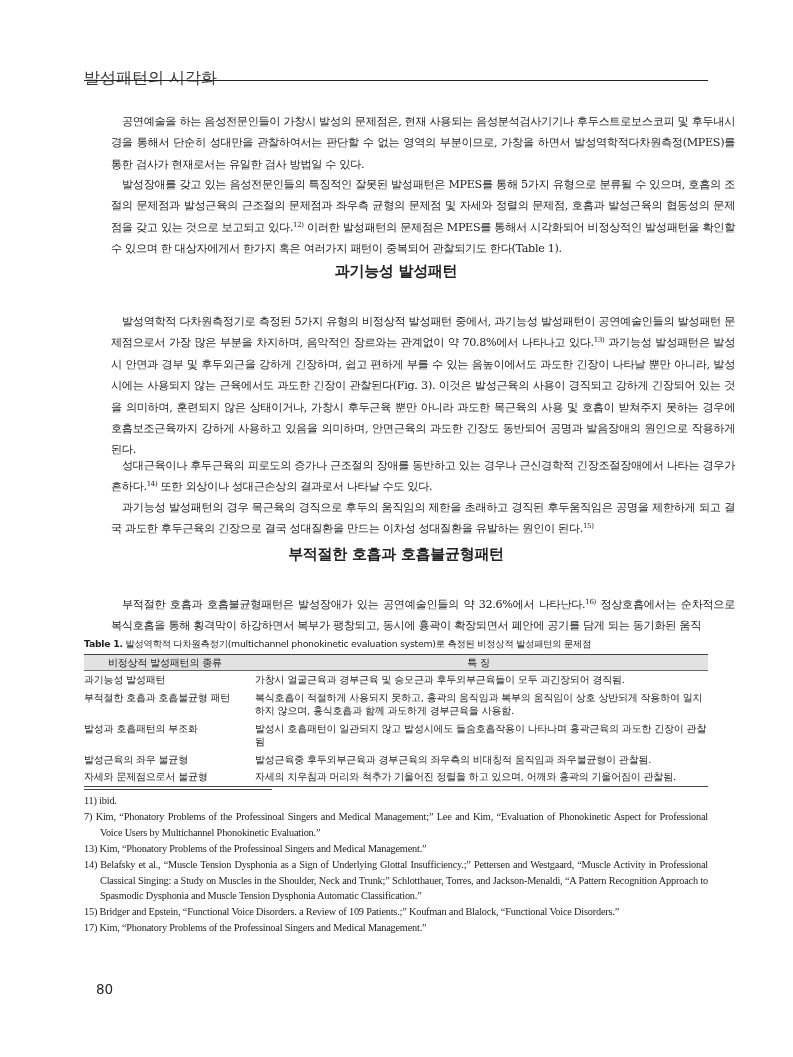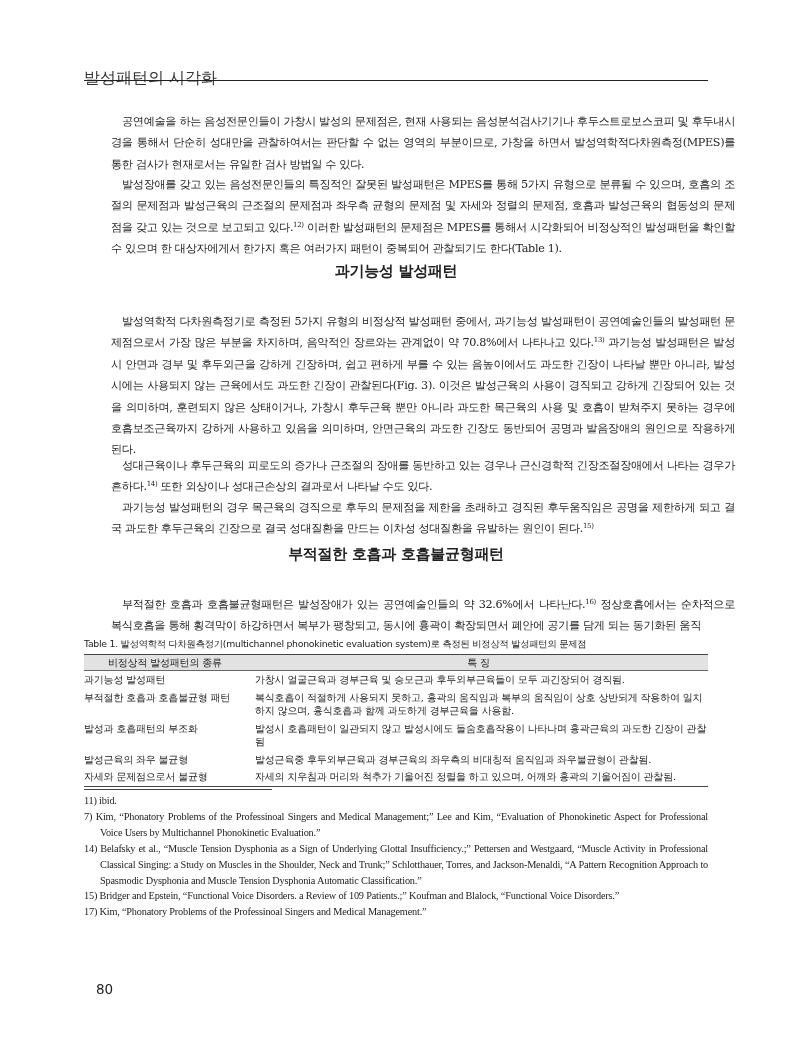--- a/index.html
+++ b/index.html
@@ -27,21 +27,21 @@
     position: absolute; left: 84px; width: 624px; text-align: center;
     font-family: "DejaVu Sans", "Liberation Sans", sans-serif;
     font-size: 15px; font-weight: bold; color: #222; margin: 0;
     letter-spacing: -0.3px;
   }
   .table-caption {
     position: absolute; left: 84px; top: 638px; width: 624px;
     font-family: "DejaVu Sans", "Liberation Sans", sans-serif;
     font-size: 9.3px; color: #222; letter-spacing: -0.25px; white-space: nowrap;
   }
-  .table-caption b { font-weight: normal; }
+  .table-caption b { font-weight: bold; }
   table.t1 {
     position: absolute; left: 84px; top: 654px; width: 624px;
     border-collapse: collapse; font-size: 10px; color: #222;
     letter-spacing: -0.2px;
   }
   table.t1 thead tr { background: #e2e2e2; }
   table.t1 thead th {
     font-weight: normal; height: 15px; padding: 0; border-top: 1.3px solid #444;
     border-bottom: 0.8px solid #666;
   }
@@ -77,21 +77,21 @@
 <p class="para" style="top:96px;"><span>공연예술을 하는 음성전문인들이 가창시 발성의 문제점은, 현재 사용되는 음성분석검사기기나 후두스트로보스코피 및 후두내시경을 통해서 단순히 성대만을 관찰하여서는 판단할 수 없는 영역의 부분이므로, 가창을 하면서 발성역학적다차원측정(MPES)를 통한 검사가 현재로서는 유일한 검사 방법일 수 있다.</span></p>
 
 <p class="para" style="top:159px;"><span>발성장애를 갖고 있는 음성전문인들의 특징적인 잘못된 발성패턴은 MPES를 통해 5가지 유형으로 분류될 수 있으며, 호흡의 조절의 문제점과 발성근육의 근조절의 문제점과 좌우측 균형의 문제점 및 자세와 정렬의 문제점, 호흡과 발성근육의 협동성의 문제점을 갖고 있는 것으로 보고되고 있다.</span><sup>12)</sup><span> 이러한 발성패턴의 문제점은 MPES를 통해서 시각화되어 비정상적인 발성패턴을 확인할 수 있으며 한 대상자에게서 한가지 혹은 여러가지 패턴이 중복되어 관찰되기도 한다(Table 1).</span></p>
 
 <h2 class="section-title" style="top:262px;">과기능성 발성패턴</h2>
 
 <p class="para" style="top:296px;"><span>발성역학적 다차원측정기로 측정된 5가지 유형의 비정상적 발성패턴 중에서, 과기능성 발성패턴이 공연예술인들의 발성패턴 문제점으로서 가장 많은 부분을 차지하며, 음악적인 장르와는 관계없이 약 70.8%에서 나타나고 있다.</span><sup>13)</sup><span> 과기능성 발성패턴은 발성시 안면과 경부 및 후두외근을 강하게 긴장하며, 쉽고 편하게 부를 수 있는 음높이에서도 과도한 긴장이 나타날 뿐만 아니라, 발성시에는 사용되지 않는 근육에서도 과도한 긴장이 관찰된다(Fig. 3). 이것은 발성근육의 사용이 경직되고 강하게 긴장되어 있는 것을 의미하며, 훈련되지 않은 상태이거나, 가창시 후두근육 뿐만 아니라 과도한 목근육의 사용 및 호흡이 받쳐주지 못하는 경우에 호흡보조근육까지 강하게 사용하고 있음을 의미하며, 안면근육의 과도한 긴장도 동반되어 공명과 발음장애의 원인으로 작용하게 된다.</span></p>
 
 <p class="para" style="top:440px;"><span>성대근육이나 후두근육의 피로도의 증가나 근조절의 장애를 동반하고 있는 경우나 근신경학적 긴장조절장애에서 나타는 경우가 흔하다.</span><sup>14)</sup><span> 또한 외상이나 성대근손상의 결과로서 나타날 수도 있다.</span></p>
 
-<p class="para" style="top:482px;"><span>과기능성 발성패턴의 경우 목근육의 경직으로 후두의 문제점을 제한을 초래하고 경직된 후두움직임은 공명을 제한하게 되고 결국 과도한 후두근육의 긴장으로 결국 성대질환을 만드는 이차성 성대질환을 유발하는 원인이 된다.</span><sup>15)</sup></p>
+<p class="para" style="top:482px;"><span>과기능성 발성패턴의 경우 목근육의 경직으로 후두의 움직임의 제한을 초래하고 경직된 후두움직임은 공명을 제한하게 되고 결국 과도한 후두근육의 긴장으로 결국 성대질환을 만드는 이차성 성대질환을 유발하는 원인이 된다.</span><sup>15)</sup></p>
 
 <h2 class="section-title" style="top:545px;">부적절한 호흡과 호흡불균형패턴</h2>
 
 <p class="para" style="top:579px;"><span>부적절한 호흡과 호흡불균형패턴은 발성장애가 있는 공연예술인들의 약 32.6%에서 나타난다.</span><sup>16)</sup><span> 정상호흡에서는 순차적으로 복식호흡을 통해 횡격막이 하강하면서 복부가 팽창되고, 동시에 흉곽이 확장되면서 폐안에 공기를 담게 되는 동기화된 움직</span></p>
 
 <div class="table-caption"><b>Table 1.</b><span> 발성역학적 다차원측정기(multichannel phonokinetic evaluation system)로 측정된 비정상적 발성패턴의 문제점</span></div>
 
 <table class="t1">
   <thead>
     <tr>
@@ -131,18 +131,19 @@
         </td>
     </tr>
   </tbody>
 </table>
 
 <div class="fn-rule"></div>
 
 <ul class="footnotes">
   <li>11) ibid.</li>
   <li>7) Kim, “Phonatory Problems of the Professinoal Singers and Medical Management;” Lee and Kim, “Evaluation of Phonokinetic Aspect for Professional Voice Users by Multichannel Phonokinetic Evaluation.”</li>
+  <li>13) Kim, “Phonatory Problems of the Professinoal Singers and Medical Management.”</li>
   <li>14) Belafsky et al., “Muscle Tension Dysphonia as a Sign of Underlying Glottal Insufficiency.;” Pettersen and Westgaard, “Muscle Activity in Professional Classical Singing: a Study on Muscles in the Shoulder, Neck and Trunk;” Schlotthauer, Torres, and Jackson-Menaldi, “A Pattern Recognition Approach to Spasmodic Dysphonia and Muscle Tension Dysphonia Automatic Classification.”</li>
   <li>15) Bridger and Epstein, “Functional Voice Disorders. a Review of 109 Patients.;” Koufman and Blalock, “Functional Voice Disorders.”</li>
   <li>17) Kim, “Phonatory Problems of the Professinoal Singers and Medical Management.”</li>
 </ul>
 
 <div class="page-number">80</div>
 
 </body></html>

